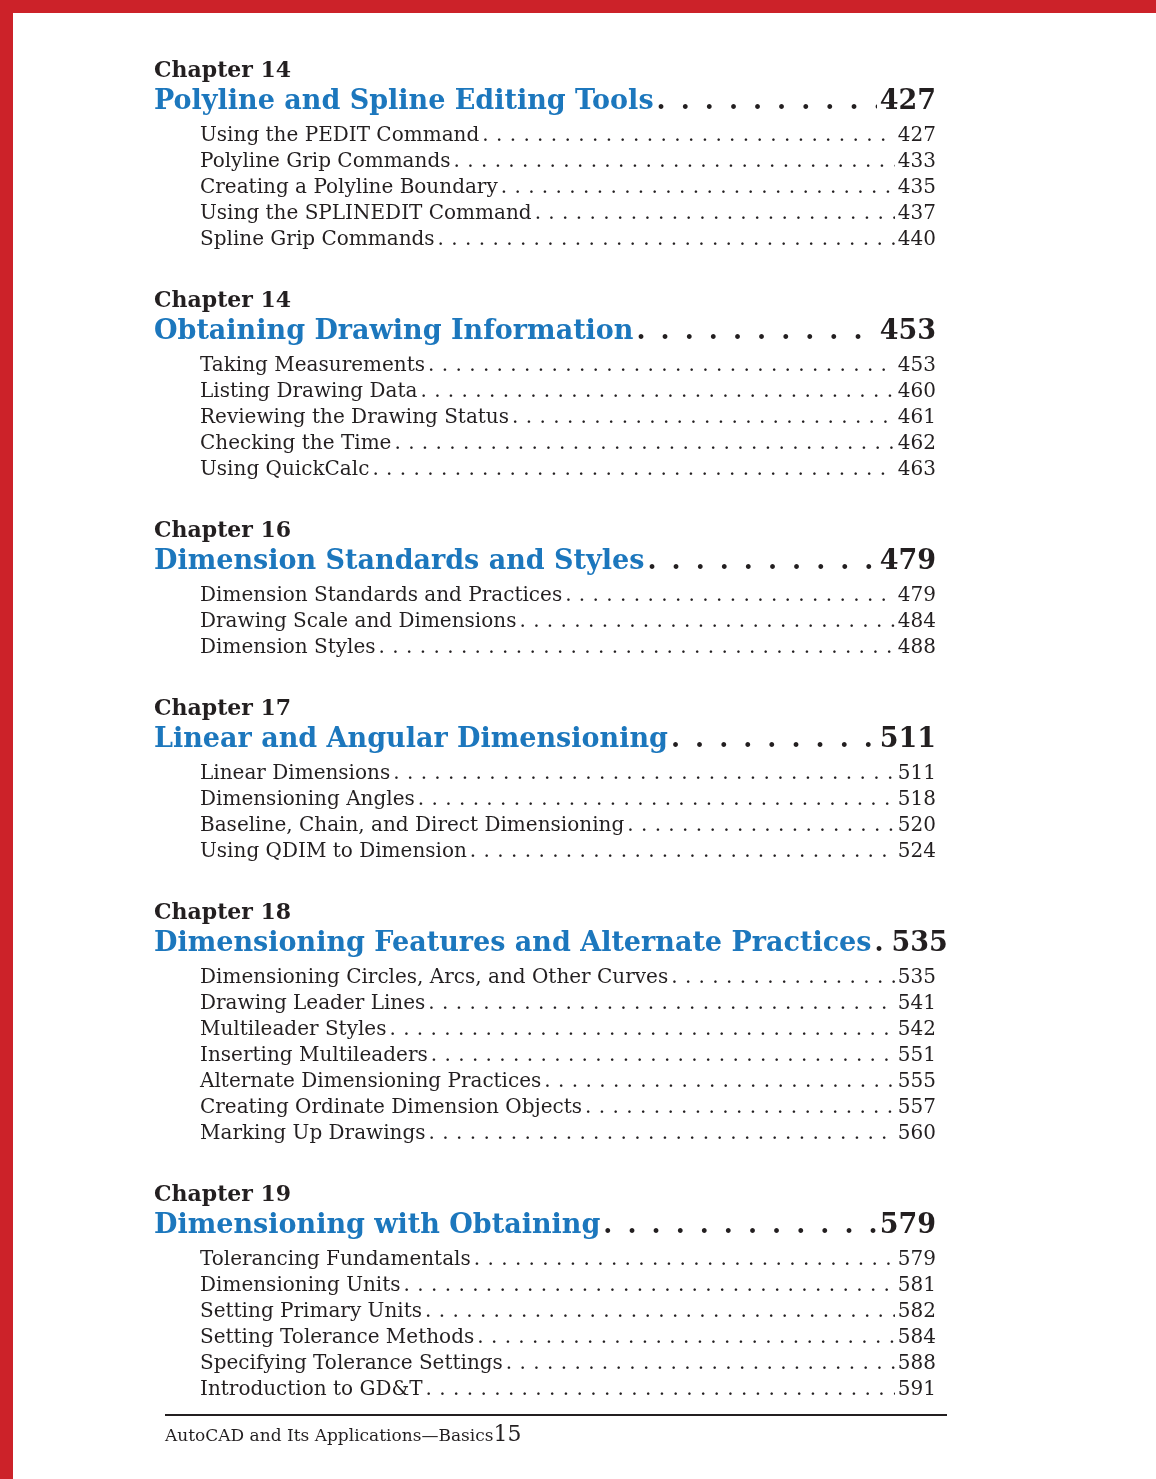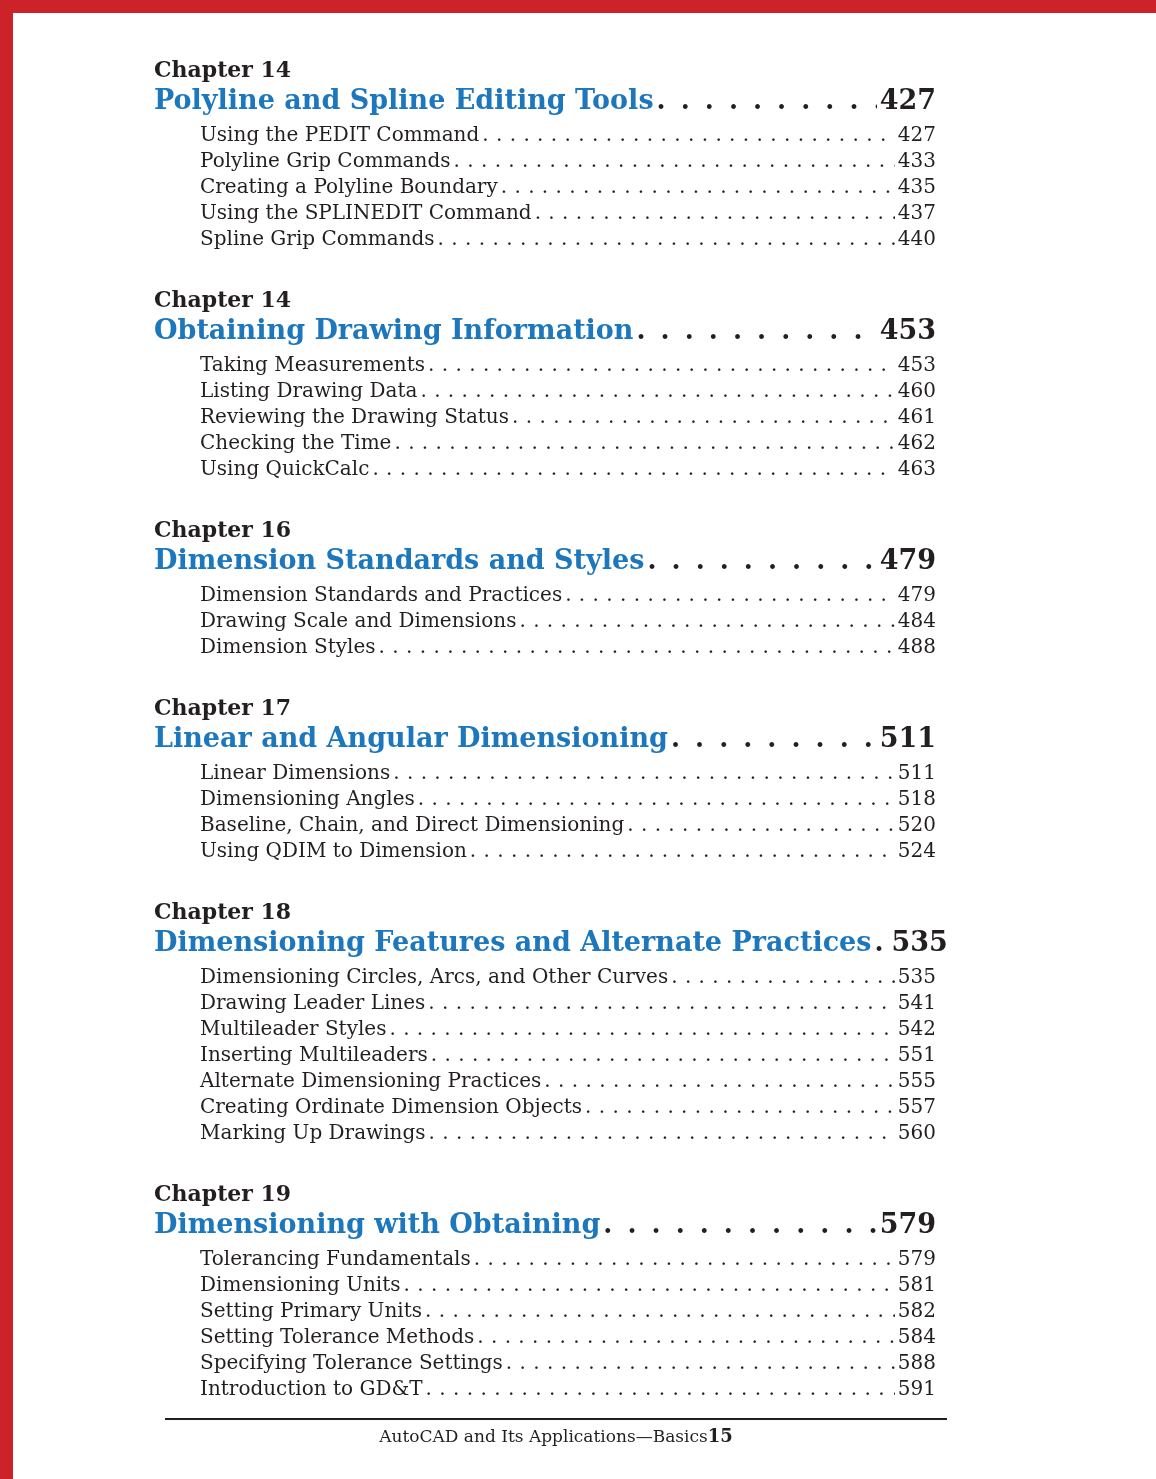--- a/index.html
+++ b/index.html
@@ -90,29 +90,29 @@
     left:165px;
     width:782px;
     bottom:33px;
   }
   .footer-rule{
     border-top:2px solid var(--ink);
     margin-bottom:5px;
   }
   .footer-row{
     display:flex;
-    justify-content:center;
+    justify-content:flex-start;
     align-items:baseline;
   }
   .footer-book{
     font-size:17px;
   }
   .footer-pageno{
-    font-size:18px;
-    font-weight:bold;
+    font-size:22px;
+    font-weight:normal;
   }
 </style>
 </head>
 <body>
 
 <div class="page">
   <div class="accent-top"></div>
   <div class="accent-left"></div>
 
   <main class="content" id="toc">

